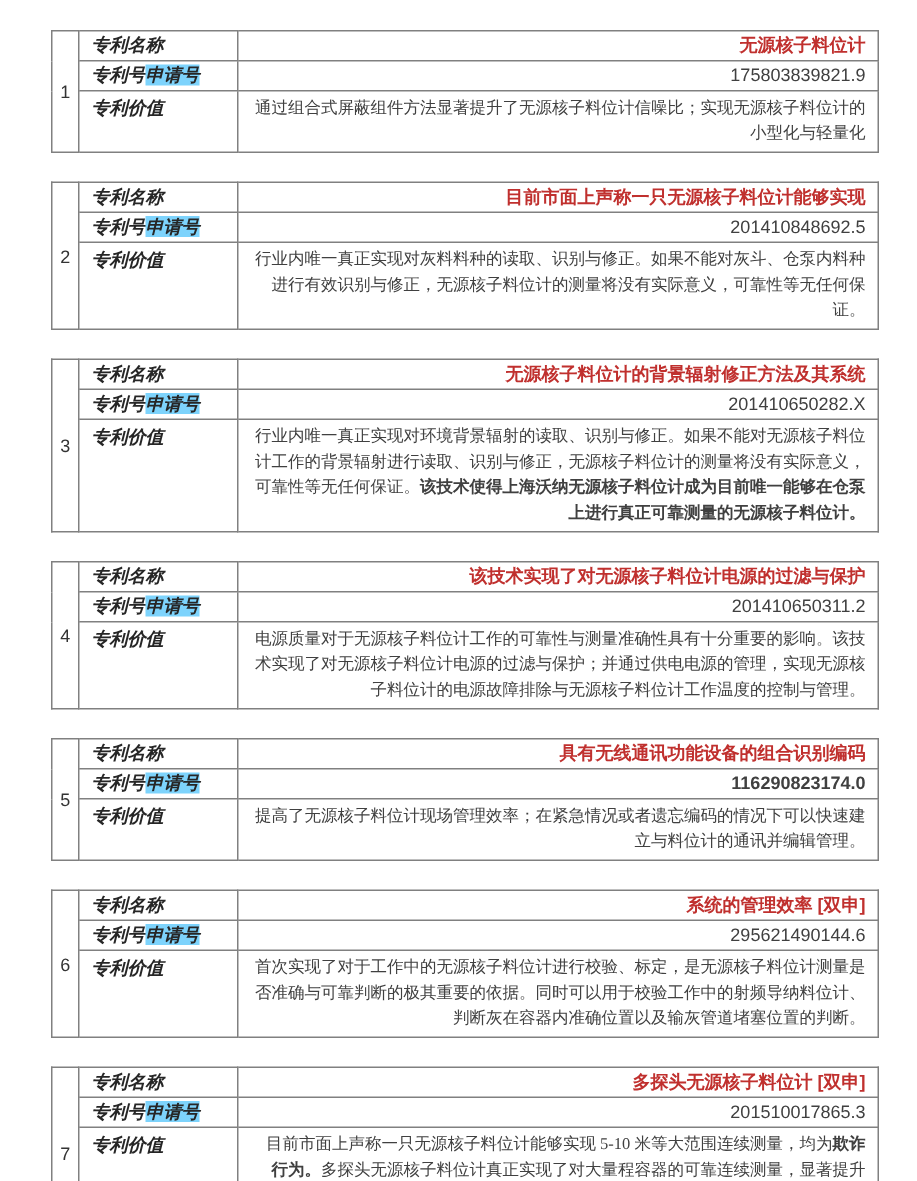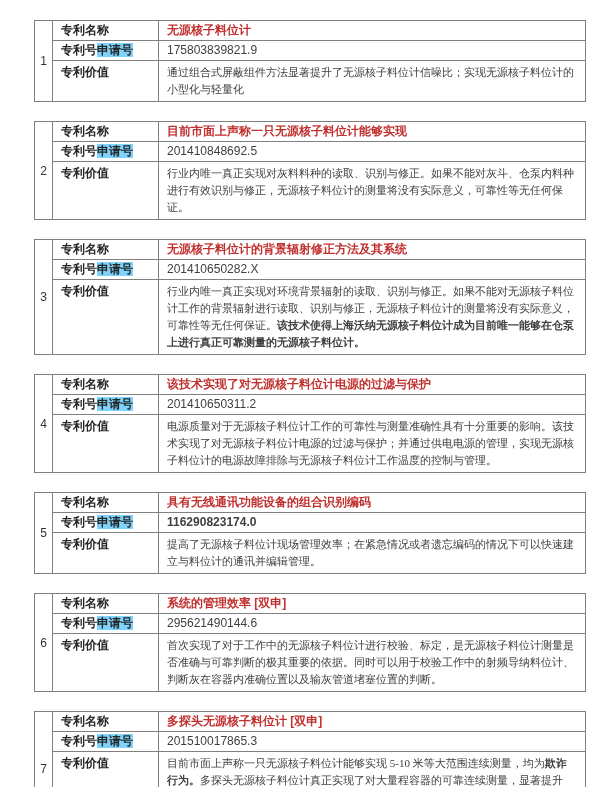--- a/index.html
+++ b/index.html
@@ -36,28 +36,30 @@
     padding: 0 1px;
   }
   td.label {
     font-weight: bold;
     font-size: 12px;
     color: #262626;
     padding: 2px 4px 2px 8px;
     line-height: 15px;
     vertical-align: middle;
     white-space: nowrap;
+    font-style: italic;
   }
   td.label.vtop { vertical-align: top; padding-top: 4px; }
   td.val {
     font-size: 12px;
     color: #404040;
     padding: 2px 8px;
     line-height: 15px;
     vertical-align: middle;
+    text-align: right;
   }
   td.val.name {
     color: #c0302e;
     font-weight: bold;
   }
   td.val.desc {
     font-size: 11px;
     line-height: 17px;
     padding: 3px 8px;
     vertical-align: top;

